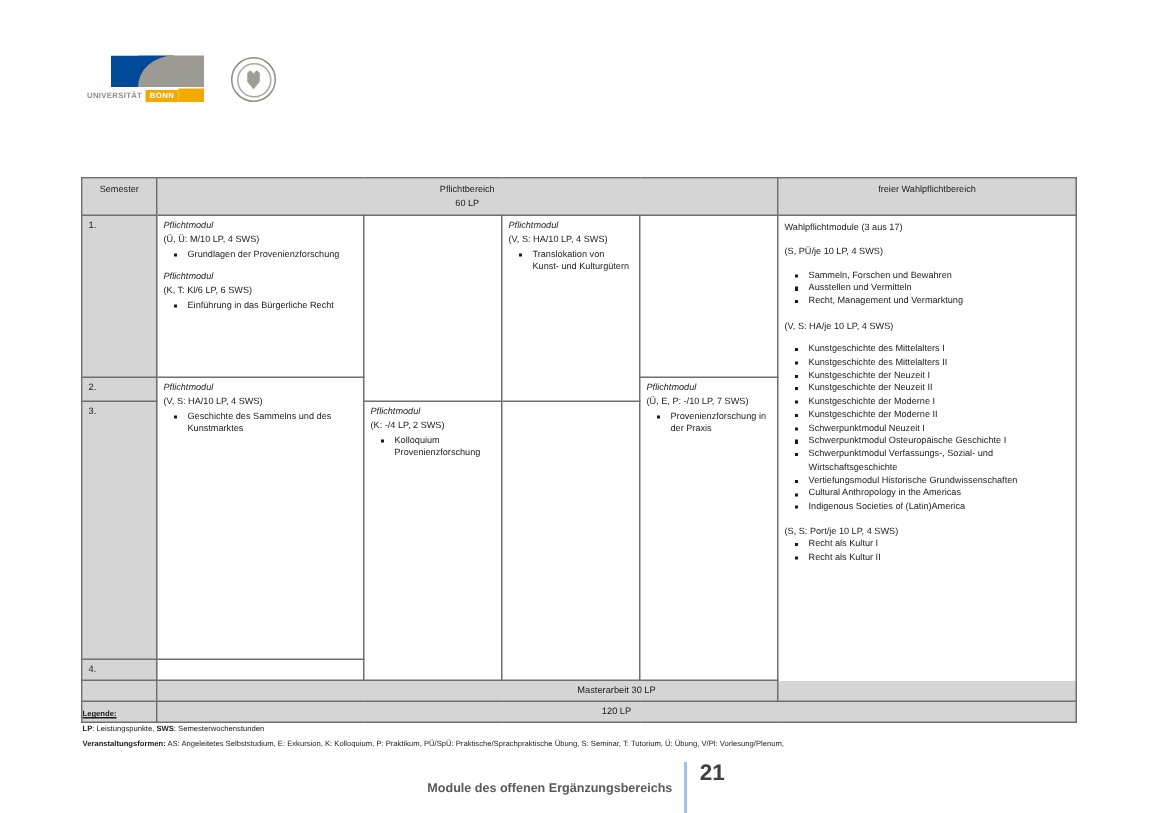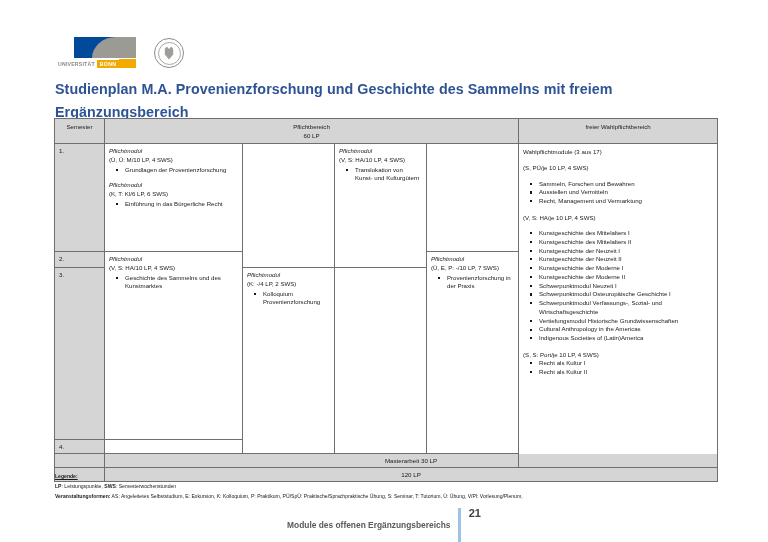--- a/index.html
+++ b/index.html
@@ -190,21 +190,21 @@
     font-size: 8.4px;
     color: #595959;
     padding-right: 8px;
     font-weight: bold;
   }
   .footer .fbar {
     width: 2.2px; height: 34px;
     background: #9dc3e6;
   }
   .footer .fnum {
-    font-size: 11px;
+    font-size: 15px;
     color: #404040;
     font-weight: bold;
     padding-left: 8px;
     align-self: flex-start;
     margin-top: -1px;
   }
 </style>
 </head>
 <body>
 
@@ -221,21 +221,20 @@
         <span class="w1">UNIVERSITÄT</span>
         <span class="w2">BONN</span>
         <span class="tail"></span>
       </div>
     </div>
     <div class="seal">
       <div class="crest"></div>
     </div>
   </div>
 
-  <div class="title">Studienplan M.A. Provenienzforschung und Geschichte des Sammelns mit freiem Ergänzungsbereich</div>
 
   <div class="tbl-wrap">
     <table class="plan">
       <colgroup>
         <col style="width:50px">
         <col style="width:138px">
         <col style="width:92px">
         <col style="width:92px">
         <col style="width:92px">
         <col style="width:199px">

